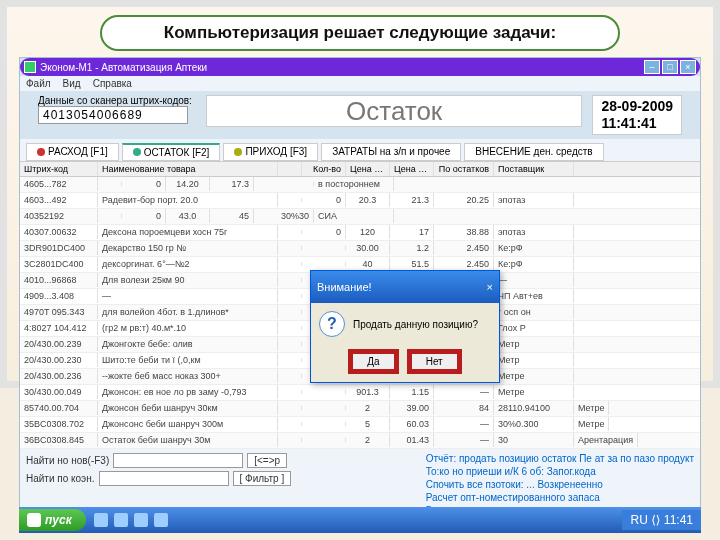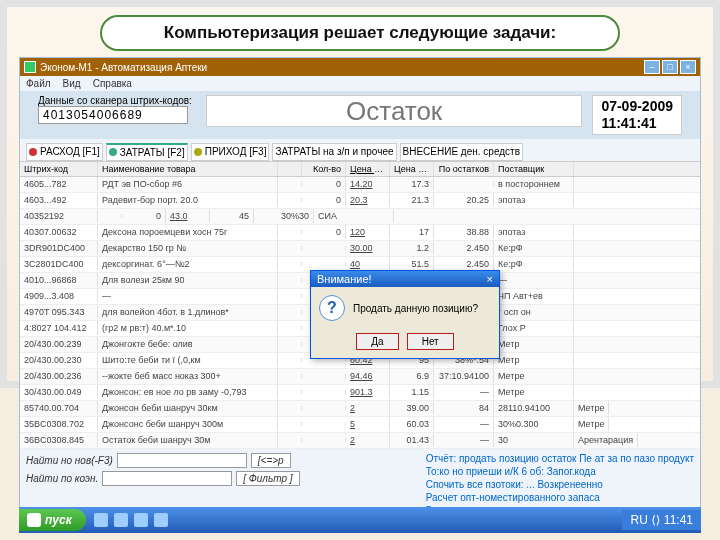--- a/index.html
+++ b/index.html
@@ -1,49 +1,49 @@
 <!DOCTYPE html>
 <html><head>
 <meta charset="utf-8">
 <style>
   * { margin: 0; padding: 0; box-sizing: border-box; }
   body { font-family: Tahoma, Arial, sans-serif; font-size: 10px; background: #f5ede0; width: 720px; height: 540px; }
   .page { width: 720px; height: 388px; border: 7px solid #e2e2e2; background: linear-gradient(#fdf6ec, #f8eedd); }
   .banner { margin: 8px auto 6px; width: 520px; background: #fff; border: 2px solid #4b8a3b; border-radius: 18px; padding: 6px 14px; text-align: center; }
   .banner span { font-size: 17px; font-weight: bold; color: #111; }
   .panel { margin: 0 12px; background: #d6e4ef; border: 1px solid #a8bfd3; }
-  .titlebar { background: #a16207; color: #fff; display: flex; align-items: center; padding: 2px 4px; position: relative; }
+  .titlebar { background: #6d28d9; color: #fff; display: flex; align-items: center; padding: 2px 4px; position: relative; border-radius: 9px; }
   .titlebar .icon { width: 12px; height: 12px; background: #3c6; margin-right: 4px; border: 1px solid #fff; }
   .titlebar .title { flex: 1; font-size: 10px; }
   .wbtns { display: flex; gap: 2px; }
   .wbtn { width: 16px; height: 14px; background: #7cb2e0; border: 1px solid #fff; color: #fff; display: flex; align-items: center; justify-content: center; font-size: 9px; }
   .menubar { background: #eef4fa; padding: 2px 6px; display: flex; gap: 12px; font-size: 10px; color: #333; }
   .scanrow { display: flex; padding: 4px 18px; align-items: flex-start; }
   .scanrow .lbl { font-size: 10px; margin-right: 4px; }
   .scanrow .inp { background: #fff; border: 1px solid #999; padding: 1px 4px; font-size: 12px; letter-spacing: 1px; width: 150px; }
   .bigstatus { flex: 1; margin: 0 10px; background: #fff; border: 1px solid #ccc; display: flex; align-items: center; justify-content: center; font-size: 26px; color: #777; height: 32px; }
   .dateblock { background: #fff; border: 1px solid #ccc; padding: 2px 8px; text-align: left; font-size: 14px; font-weight: bold; line-height: 1.2; }
   .tabs { display: flex; gap: 3px; padding: 4px 6px 0; background: #eef4fa; flex-wrap: wrap; }
-  .tab { background: #fff; border: 1px solid #ccc; padding: 2px 2px; font-size: 10px; display: flex; align-items: center; gap: 3px; cursor: pointer; }
+  .tab { background: #fff; border: 1px solid #ccc; padding: 2px 10px; font-size: 10px; display: flex; align-items: center; gap: 3px; cursor: pointer; }
   .tab.active { border-top: 2px solid #3a8; }
   .tab .dot { width: 8px; height: 8px; border-radius: 50%; }
   .table { background: #fff; border-top: 1px solid #ccc; font-size: 9px; }
   .thead { display: flex; background: #f0f0f0; border-bottom: 1px solid #ccc; }
   .th, .td { padding: 2px 4px; border-right: 1px solid #e0e0e0; overflow: hidden; white-space: nowrap; text-overflow: ellipsis; }
-  .c0 { width: 78px; } .c1 { width: 180px; } .c2 { width: 24px; text-align:center; } .c3 { width: 44px; text-align:right; } .c4 { width: 44px; text-align:left;text-decoration:underline; } .c5 { width: 44px; text-align:right; } .c6 { width: 60px; text-align:right; } .c7 { width: 80px; }
+  .c0 { width: 78px; } .c1 { width: 180px; } .c2 { width: 24px; text-align:center; } .c3 { width: 44px; text-align:right; } .c4 { width: 44px; text-align:center; } .c5 { width: 44px; text-align:right; } .c6 { width: 60px; text-align:right; } .c7 { width: 80px; }
   .tr { display: flex; border-bottom: 1px solid #eee; height: 16px; align-items: center; color: #444; }
   .tr:nth-child(odd) { background: #fafafa; }
   .modal { position: absolute; left: 310px; top: 270px; width: 190px; background: #ece9d8; border: 1px solid #0054e3; box-shadow: 2px 2px 6px rgba(0,0,0,0.3); }
-  .modal .mtitle { background: linear-gradient(#3a8bea,#1b5cbf); color: #fff; padding: 2px 6px; display: flex; justify-content: space-between; font-size: 11px; }
+  .modal .mtitle { background: linear-gradient(#3a8bea,#1b5cbf); color: #fff; padding: 10px 6px; display: flex; justify-content: space-between; font-size: 11px; }
   .modal .mbody { padding: 8px; display: flex; align-items: center; gap: 8px; }
   .modal .qmark { width: 26px; height: 26px; border-radius: 50%; border: 1px solid #5090d0; background: #fff; display: flex; align-items: center; justify-content: center; color: #2060b0; font-weight: bold; font-size: 16px; }
   .modal .mbtns { display: flex; justify-content: center; gap: 8px; padding: 4px 0 8px; }
-  .modal .mbtn { background: #efefef; border: 1px solid #b91c1c; padding: 2px 14px; font-size: 10px; cursor: pointer; }
+  .modal .mbtn { background: #efefef; border: 5px solid #b91c1c; padding: 2px 14px; font-size: 10px; cursor: pointer; }
   .bottombar { background: #eef4fa; padding: 4px 6px; display: flex; gap: 20px; }
-  .filters { font-size: 10px; color: #333; font-style: italic; }
+  .filters { font-size: 10px; color: #333; }
   .filters .frow { display: flex; align-items: center; gap: 4px; margin-bottom: 3px; }
   .filters .fin { background: #fff; border: 1px solid #999; width: 130px; height: 15px; }
   .filters .fbtn { background: #fff; border: 1px solid #999; padding: 1px 6px; cursor: pointer; }
   .links { font-size: 10px; margin-left: auto; }
   .links .lk { color: #06c; margin-bottom: 2px; display: block; }
   .taskbar { position: absolute; bottom: 7px; left: 19px; right: 19px; height: 26px; background: linear-gradient(#4e91e8,#215bb6); display: flex; align-items: center; }
   .start { background: linear-gradient(#5cc852,#2f9a27); color: #fff; padding: 4px 14px 4px 8px; border-radius: 0 14px 14px 0; font-style: italic; font-weight: bold; font-size: 12px; display: flex; align-items: center; gap: 4px; }
   .tray { margin-left: auto; background: #3a7edc; color: #fff; padding: 3px 8px; font-size: 12px; }
   .tbicons { display: flex; gap: 6px; margin-left: 8px; }
   .tbicons span { width: 14px; height: 14px; background: #9ecdff; border-radius: 2px; }
@@ -71,33 +71,33 @@
       <span>Справка</span>
     </div>
 
     <div class="scanrow">
       <div>
         <div class="lbl">Данные со сканера штрих-кодов:</div>
         <div class="inp">4013054006689</div>
       </div>
       <div class="bigstatus">Остаток</div>
       <div class="dateblock">
-        <div>07-09-2009</div>
+        <div>28-09-2009</div>
         <div>11:41:41</div>
       </div>
     </div>
 
     <div class="tabs" id="tabs">
         <div class="tab">
           <span class="dot" style="background: rgb(204, 51, 51);"></span>
           <span>РАСХОД [F1]</span>
         </div>
         <div class="tab active">
           <span class="dot" style="background: rgb(51, 170, 136);"></span>
-          <span>ЗАТРАТЫ [F2]</span>
+          <span>ОСТАТОК [F2]</span>
         </div>
         <div class="tab">
           <span class="dot" style="background: rgb(170, 170, 17);"></span>
           <span>ПРИХОД [F3]</span>
         </div>
         <div class="tab">
           <span>ЗАТРАТЫ на з/п и прочее</span>
         </div>
         <div class="tab">
           <span>ВНЕСЕНИЕ ден. средств</span>
@@ -111,21 +111,20 @@
           <div class="th c2"></div>
           <div class="th c3">Кол-во</div>
           <div class="th c4">Цена пот.</div>
           <div class="th c5">Цена розн.</div>
           <div class="th c6">По остатков</div>
           <div class="th c7">Поставщик</div>
         </div>
       <div id="tbody">
           <div class="tr">
             <div class="td c0">4605...782</div>
-            <div class="td c1">РДТ эв ПО-сбор #6</div>
             <div class="td c2"></div>
             <div class="td c3">0</div>
             <div class="td c4">14.20</div>
             <div class="td c5">17.3</div>
             <div class="td c6"></div>
             <div class="td c7">в постороннем</div>
           </div>
           <div class="tr">
             <div class="td c0">4603...492</div>
             <div class="td c1">Радевит-бор порт. 20.0</div>

